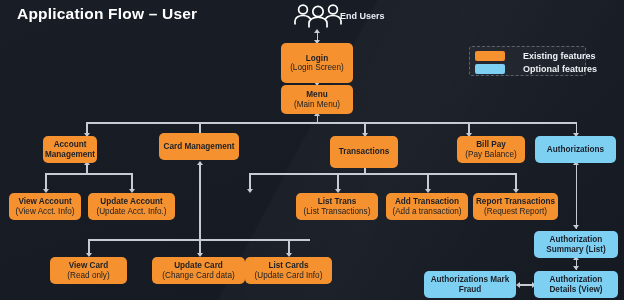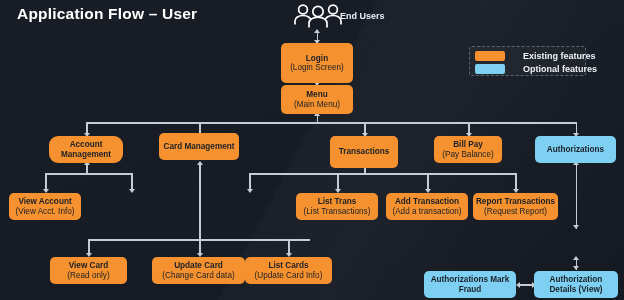--- a/index.html
+++ b/index.html
@@ -159,46 +159,50 @@
   <div class="node orange" style="left:281px;top:43px;width:72px;height:40px;text-align:center;">
     <span class="n-title">Login</span>
     <span class="n-sub">(Login Screen)</span>
   </div>
 
   <div class="node orange" style="left:281px;top:85px;width:72px;height:29px;">
     <span class="n-title">Menu</span>
     <span class="n-sub">(Main Menu)</span>
   </div>
 
-  <div class="node orange wrap" style="left:49px;top:136px;width:74px;height:27px;border-radius:9px;">
+  <div class="node orange wrap" style="left:43px;top:136px;width:54px;height:27px;">
     <span class="n-title">Account Management</span>
   </div>
 
   <div class="node orange" style="left:159px;top:133px;width:80px;height:27px;">
     <span class="n-title">Card Management</span>
   </div>
 
   <div class="node orange" style="left:330px;top:136px;width:68px;height:32px;">
     <span class="n-title">Transactions</span>
   </div>
 
-  <div class="node orange" style="left:434px;top:136px;width:68px;height:27px;">
+  <div class="node orange" style="left:457px;top:136px;width:68px;height:27px;">
     <span class="n-title">Bill Pay</span>
     <span class="n-sub">(Pay Balance)</span>
   </div>
 
   <div class="node blue" style="left:535px;top:136px;width:81px;height:27px;">
     <span class="n-title">Authorizations</span>
   </div>
 
   <div class="node orange" style="left:9px;top:193px;width:72px;height:27px;">
     <span class="n-title">View Account</span>
     <span class="n-sub">(View Acct. Info)</span>
   </div>
 
+  <div class="node orange" style="left:88px;top:193px;width:87px;height:27px;">
+    <span class="n-title">Update Account</span>
+    <span class="n-sub">(Update Acct. Info.)</span>
+  </div>
 
 
   <div class="node orange" style="left:296px;top:193px;width:82px;height:27px;">
     <span class="n-title">List Trans</span>
     <span class="n-sub">(List Transactions)</span>
   </div>
 
   <div class="node orange" style="left:386px;top:193px;width:82px;height:27px;">
     <span class="n-title">Add Transaction</span>
     <span class="n-sub">(Add a transaction)</span>
@@ -217,20 +221,23 @@
   <div class="node orange" style="left:152px;top:257px;width:93px;height:27px;">
     <span class="n-title">Update Card</span>
     <span class="n-sub">(Change Card data)</span>
   </div>
 
   <div class="node orange" style="left:245px;top:257px;width:87px;height:27px;">
     <span class="n-title">List Cards</span>
     <span class="n-sub">(Update Card Info)</span>
   </div>
 
+  <div class="node blue wrap" style="left:534px;top:231px;width:84px;height:27px;">
+    <span class="n-title">Authorization Summary (List)</span>
+  </div>
 
   <div class="node blue wrap" style="left:534px;top:271px;width:84px;height:27px;">
     <span class="n-title">Authorization Details (View)</span>
   </div>
 
   <div class="node blue wrap" style="left:424px;top:271px;width:92px;height:27px;">
     <span class="n-title">Authorizations Mark Fraud</span>
   </div>
 
 </div>

